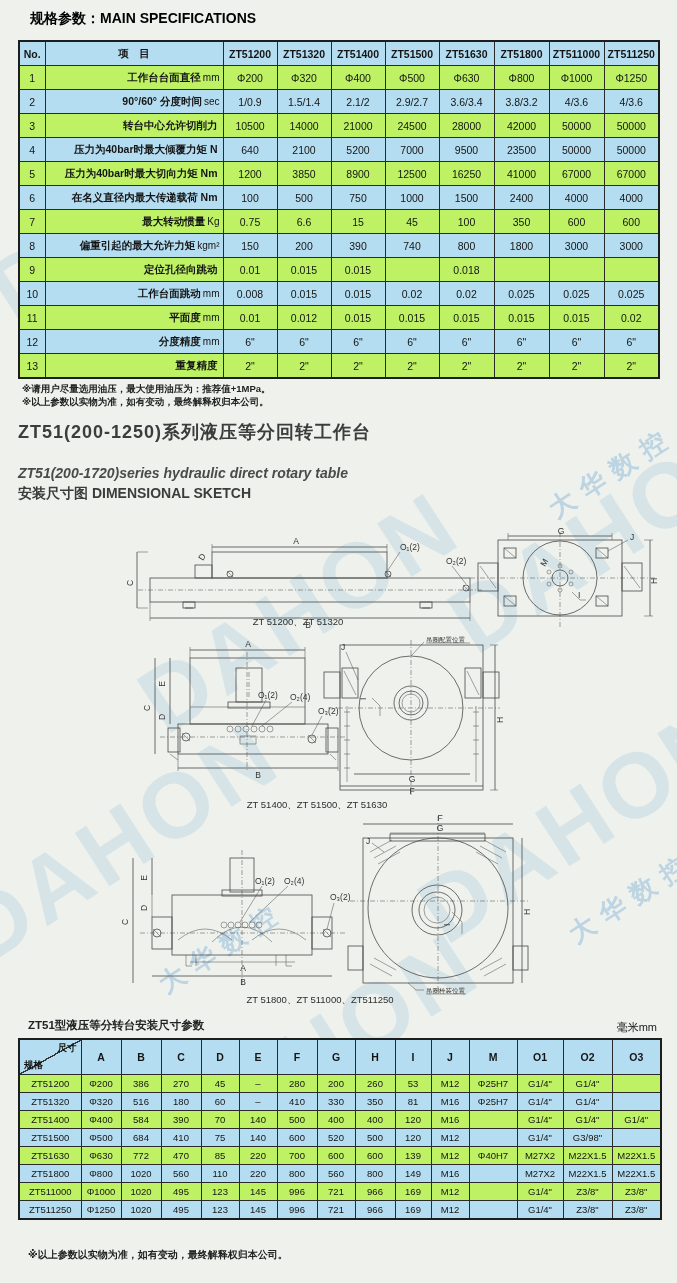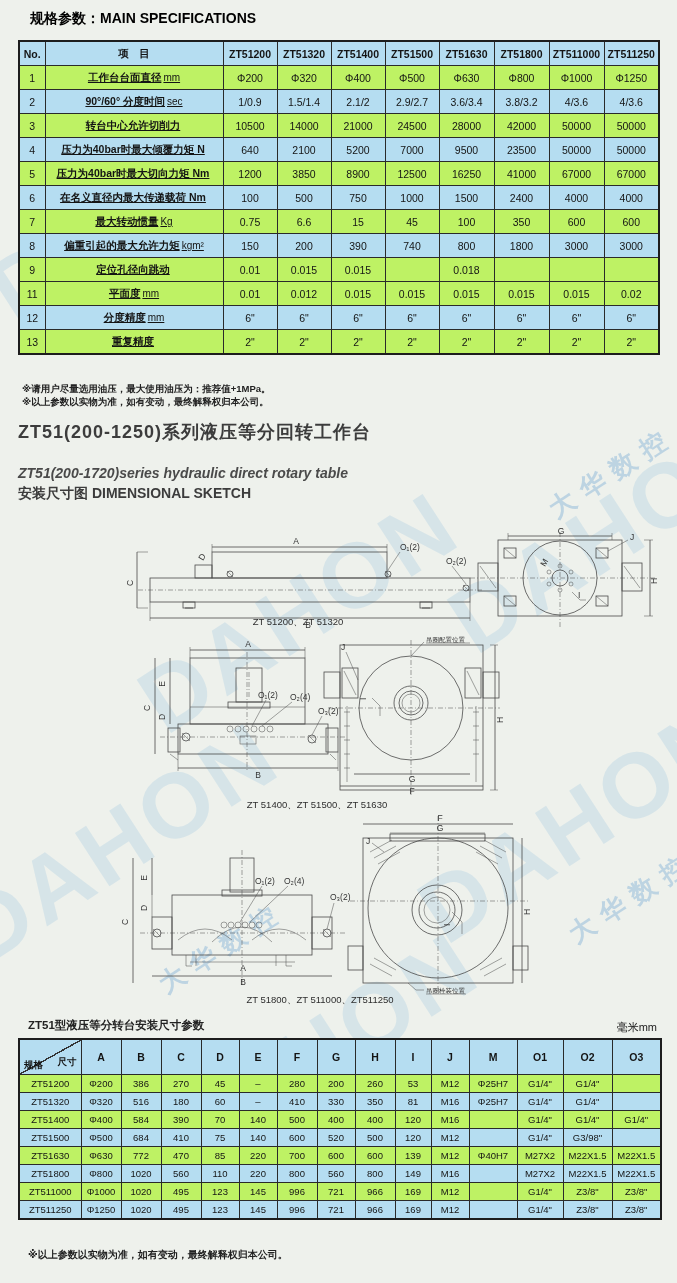--- a/index.html
+++ b/index.html
@@ -19,36 +19,36 @@
   .sketch-title .en{}
   
   table{border-collapse:collapse;table-layout:fixed;background:#bef264;}
   .spec-table{position:absolute;left:18px;top:40px;width:640px;border:2px solid #1d1d1d;}
   .spec-table th,.spec-table td{border:1px solid #2a2a2a;font-size:10.5px;text-align:center;
       padding:0 1px;height:23px;overflow:hidden;white-space:nowrap;}
   .spec-table thead th{background:#b5ddf1;font-weight:bold;font-size:10.5px;}
   .spec-table tr.alt td{background:#b5ddf1;}
   .spec-table td.cno{font-size:10.5px;}
   .spec-table td.citem{text-align:left;padding:0 3px;}
-  .citem .flex{display:flex;justify-content:center;align-items:center;text-decoration:underline;}
+  .citem .flex{display:flex;justify-content:flex-end;align-items:center;}
   .citem .lbl{font-weight:bold;font-size:10.5px;}
   .citem .unit{font-size:10px;font-weight:normal;padding-left:2px;}
   .notes{position:absolute;left:22px;top:382px;font-size:9.5px;font-weight:bold;color:#222;line-height:13px;}
   
   .dim-caption{position:absolute;left:28px;top:1018px;font-size:11.5px;font-weight:bold;color:#222;}
   .dim-unit{position:absolute;right:20px;top:1020px;font-size:11px;color:#222;}
   .dim-table{position:absolute;left:18px;top:1038px;width:642px;border:2px solid #1d1d1d;}
   .dim-table th,.dim-table td{border:1px solid #2a2a2a;font-size:9.5px;text-align:center;
       height:17px;padding:0;overflow:hidden;white-space:nowrap;}
   .dim-table thead th{background:#b5ddf1;height:34px;font-size:10.5px;}
   .dim-table tr.alt td{background:#b5ddf1;}
   .corner{position:relative;}
   .corner .diag{position:absolute;inset:0;
      background:linear-gradient(to bottom right,transparent 48.8%,#333 48.8%,#333 51.2%,transparent 51.2%);}
-  .corner .t{position:absolute;top:2px;right:4px;font-size:9.5px;margin-top:14px;}
+  .corner .t{position:absolute;top:2px;right:4px;font-size:9.5px;}
   .corner .b{position:absolute;bottom:2px;left:4px;font-size:9.5px;}
   .dim-note{position:absolute;left:28px;top:1248px;font-size:10px;font-weight:bold;color:#222;}
   
   .sk{position:absolute;left:0;}
   .sk line,.sk rect,.sk circle,.sk path,.sk polyline{stroke:#4a4a4a;fill:none;stroke-width:0.8;}
   .sk .thin{stroke-width:0.5;}
   .sk .dash{stroke-dasharray:5 2 1 2;stroke-width:0.5;}
   .sk text{fill:#333;font-size:8.5px;font-family:"Liberation Sans",sans-serif;stroke:none;}
   .sk text.cap{font-size:9.5px;fill:#2e2e2e;}
   .sk text.tiny{font-size:6.5px;}
@@ -244,20 +244,37 @@
               </span>
             </td>
             <td>0.01</td>
             <td>0.015</td>
             <td>0.015</td>
             <td></td>
             <td>0.018</td>
             <td></td>
             <td></td>
             <td></td>
+          </tr>
+          <tr class="alt">
+            <td class="cno">10</td>
+            <td class="citem">
+              <span class="flex">
+                <span class="lbl">工作台面跳动</span>
+                <span class="unit">mm</span>
+              </span>
+            </td>
+            <td>0.008</td>
+            <td>0.015</td>
+            <td>0.015</td>
+            <td>0.02</td>
+            <td>0.02</td>
+            <td>0.025</td>
+            <td>0.025</td>
+            <td>0.025</td>
           </tr>
           <tr>
             <td class="cno">11</td>
             <td class="citem">
               <span class="flex">
                 <span class="lbl">平面度</span>
                 <span class="unit">mm</span>
               </span>
             </td>
             <td>0.01</td>

